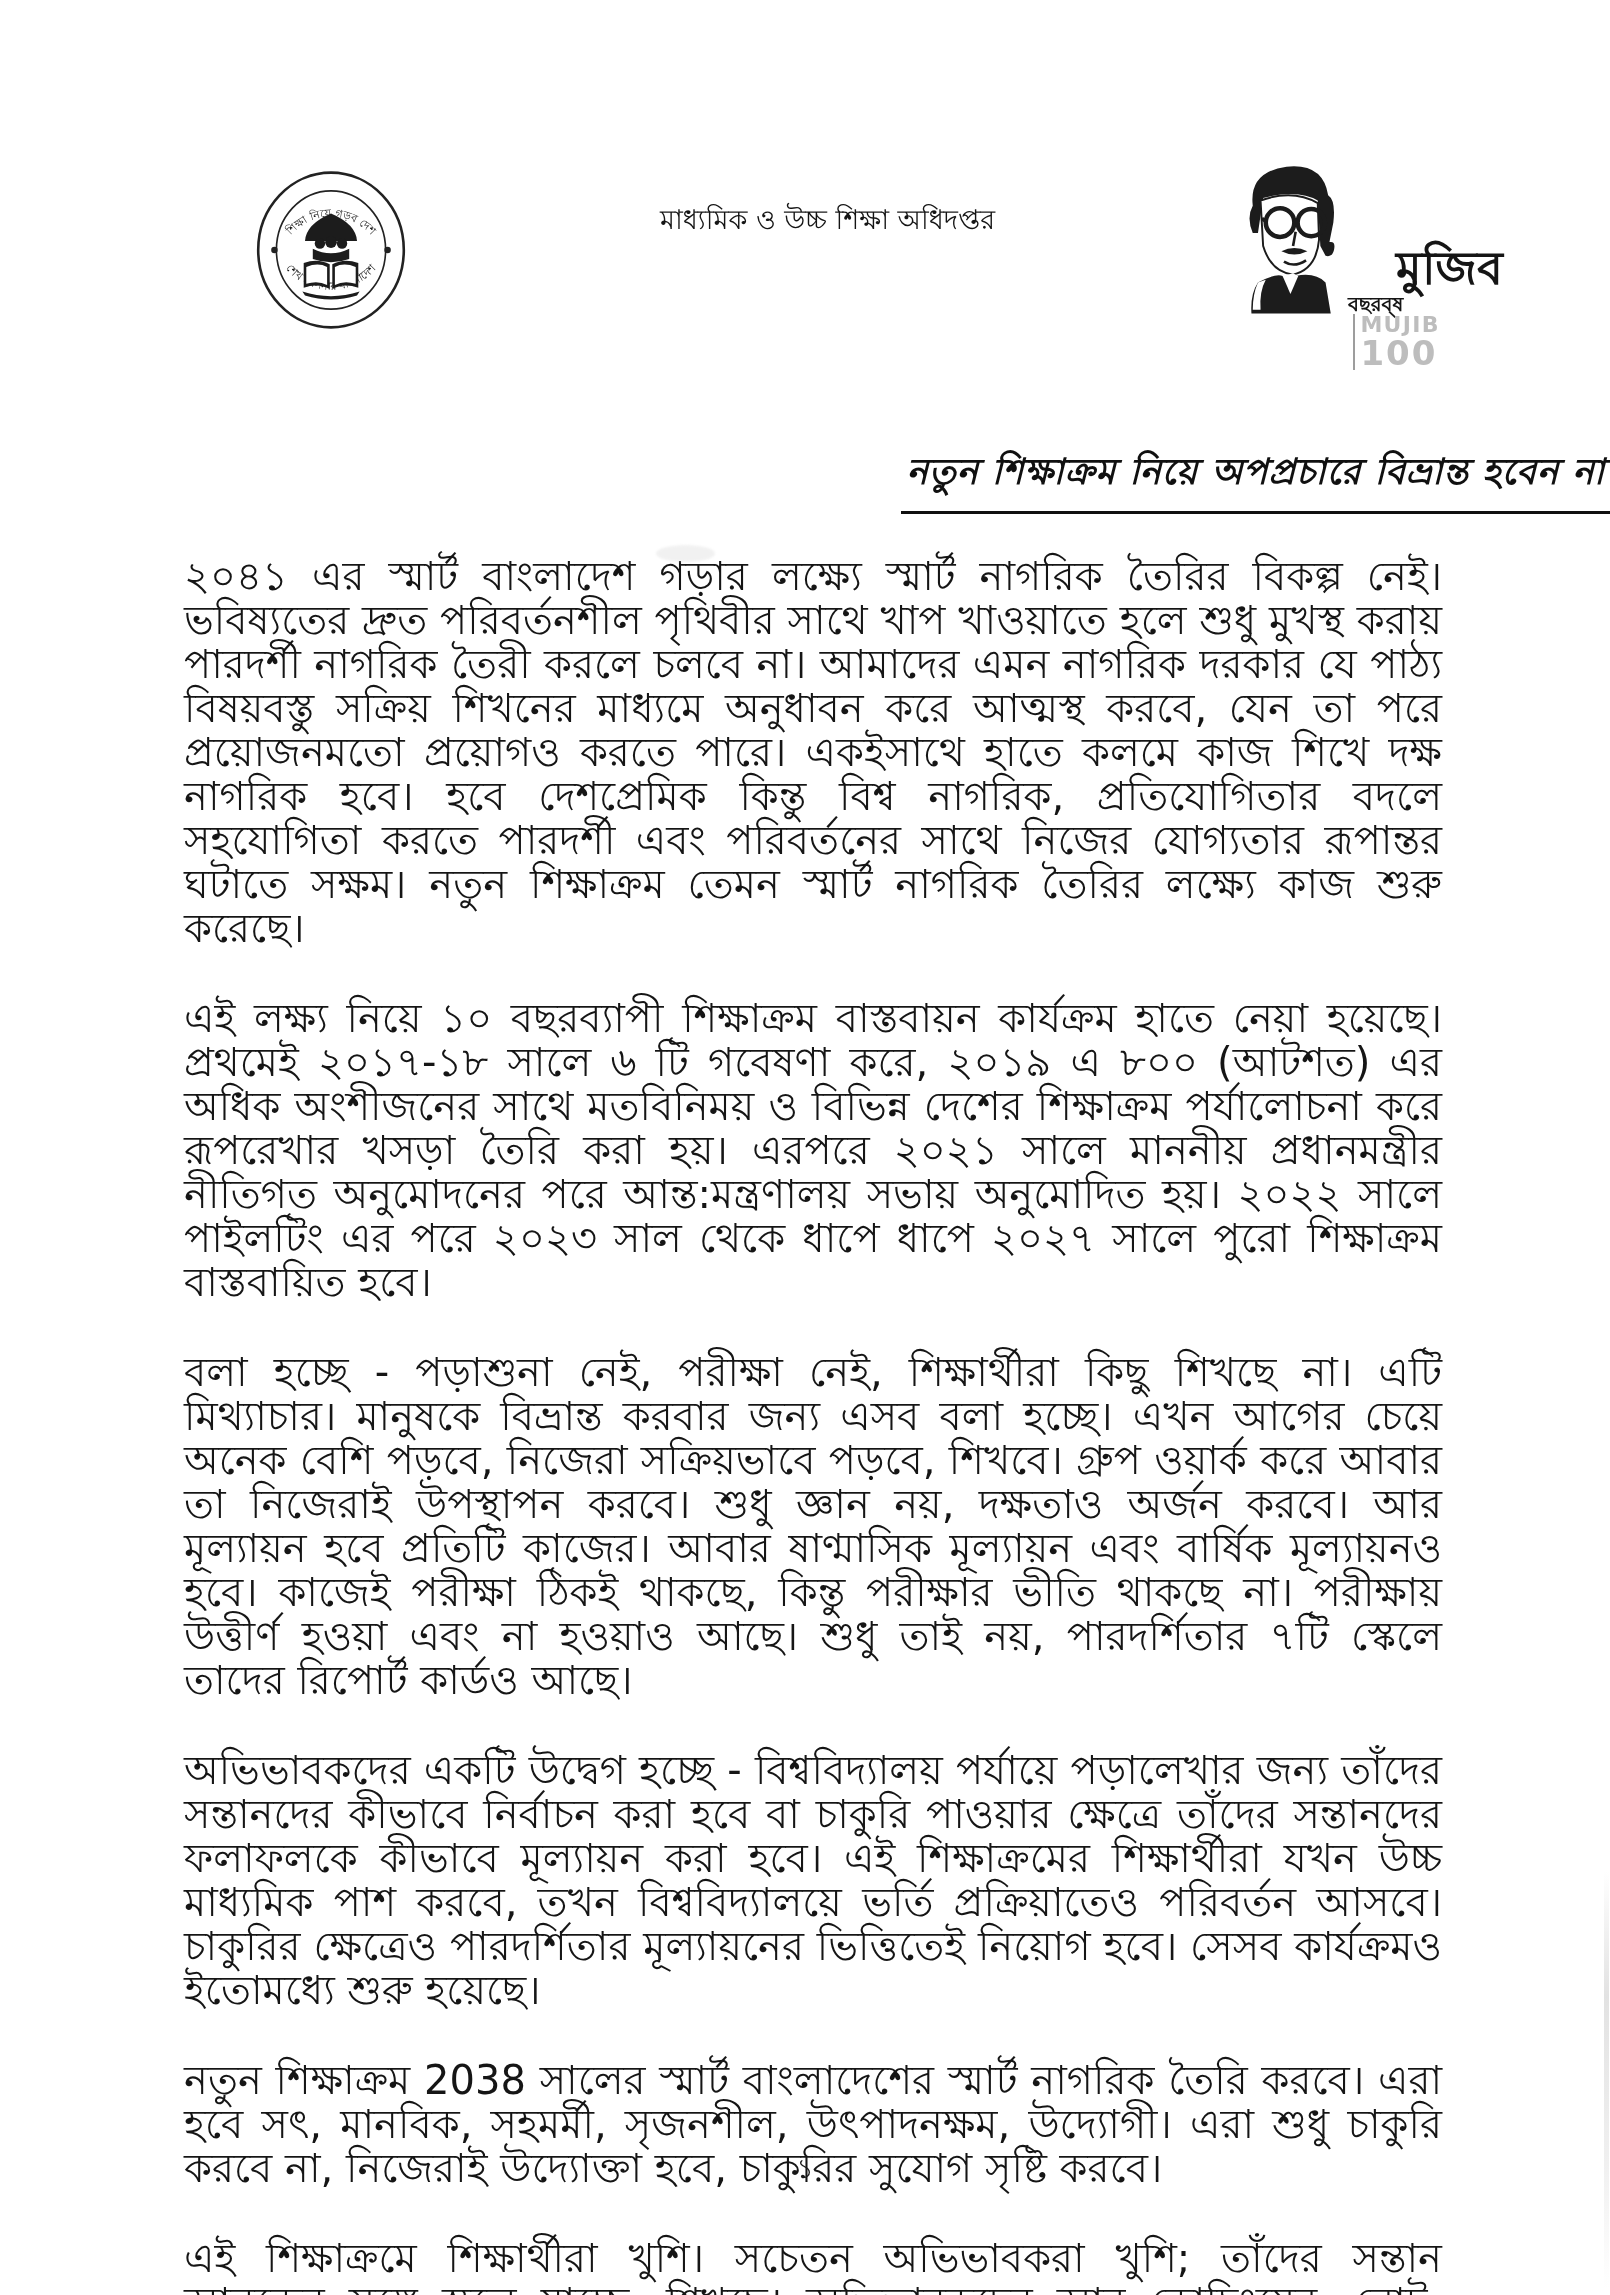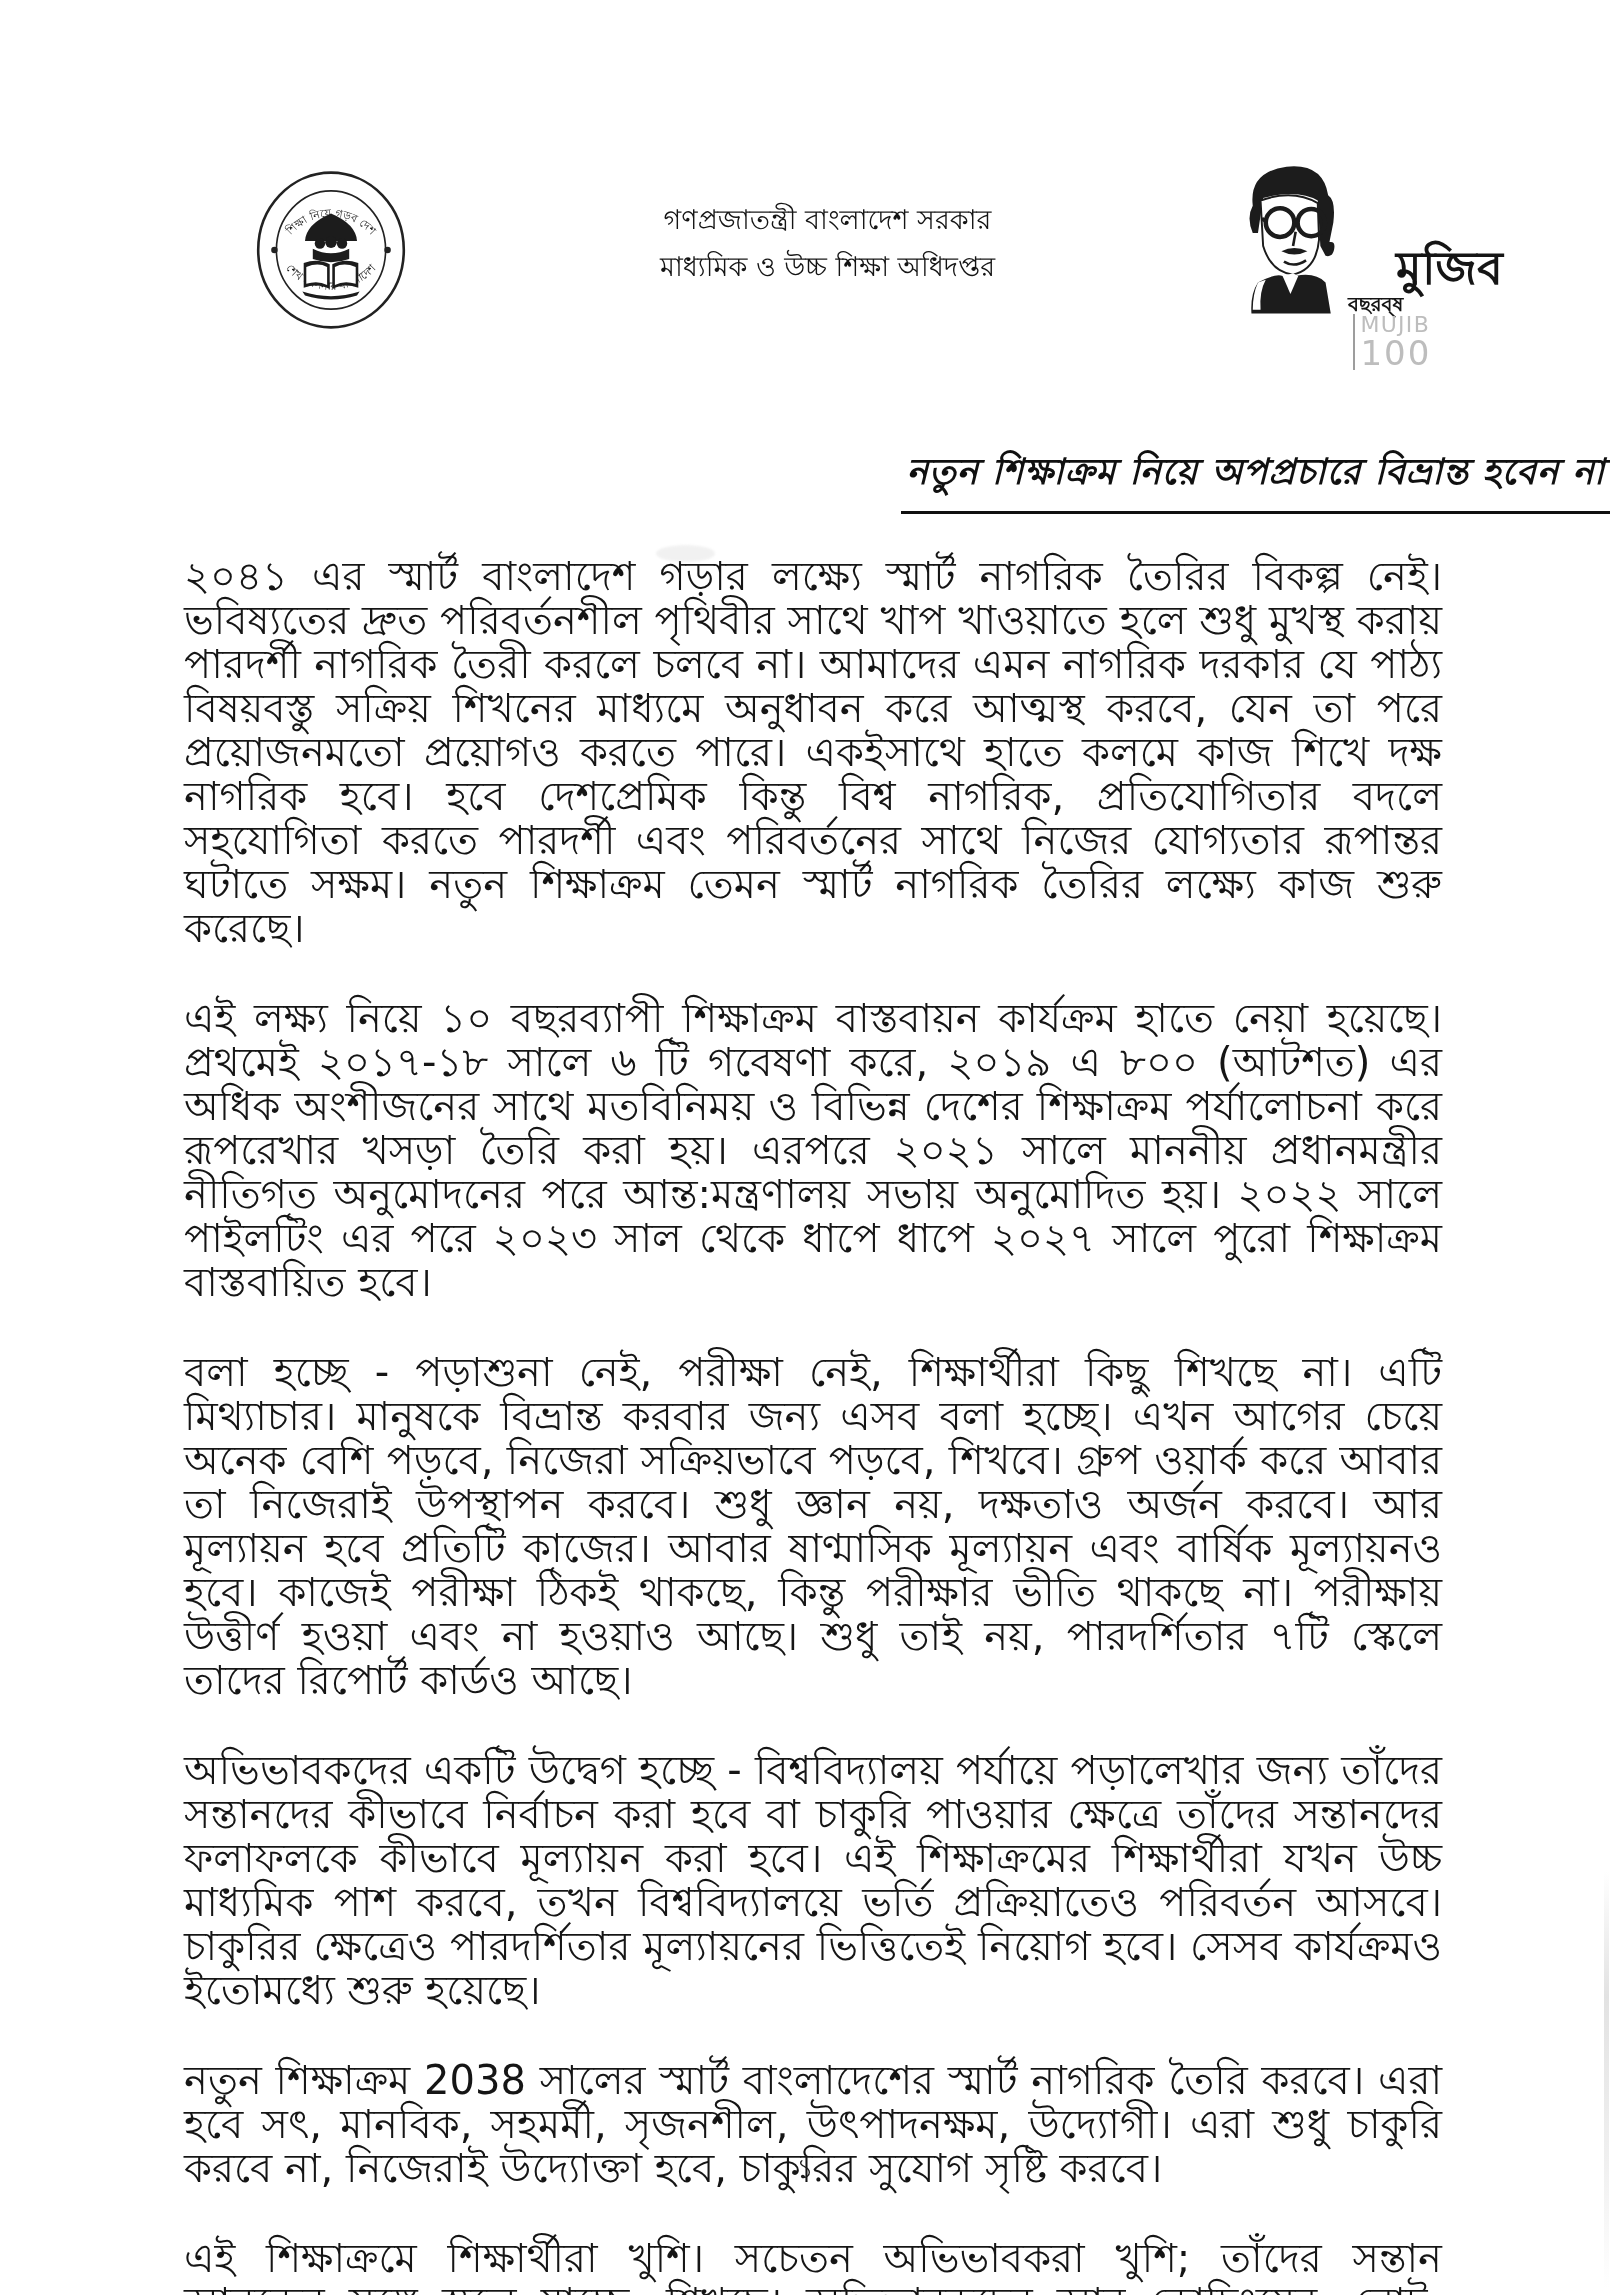--- a/index.html
+++ b/index.html
@@ -18,21 +18,21 @@
     position:absolute;left:469px;top:196px;width:717px;
     text-align:center;font-size:27px;line-height:47px;color:#141414;
   }
   .header-text .hl{display:block;}
   .mujib{position:absolute;left:1220px;top:155px;width:274px;height:182px;}
   .mujib-portrait{position:absolute;left:0;top:0;width:137px;height:169px;}
   .mujib-words{position:absolute;left:128px;top:90px;width:150px;line-height:1;}
   .mujib-bn{font-weight:bold;color:#151515;display:inline-block;vertical-align:top;}
   .mujib-bn .b1{display:block;font-size:46px;letter-spacing:0.7px;margin-left:48px;}
   .mujib-bn .b2{display:block;font-size:19.6px;margin-top:3.9px;}
-  .mujib-en{display:inline-block;vertical-align:top;color:#bdbdbd;font-weight:normal;margin-left:5.2px;border-left:2.6px solid #9d9d9d;padding-left:5.2px;}
+  .mujib-en{display:inline-block;vertical-align:top;color:#bdbdbd;font-weight:bold;margin-left:5.2px;border-left:2.6px solid #9d9d9d;padding-left:5.2px;}
   .mujib-en .e1{display:block;font-size:22px;letter-spacing:1.3px;}
   .mujib-en .e2{display:block;font-size:34px;letter-spacing:2px;}
   
   .title-wrap{position:absolute;left:0;top:444px;width:100%;text-align:right;font-style:italic;}
   .doc-title{
     display:inline-block;font-size:36px;font-weight:bold;color:#101010;
     border-bottom:3.9px solid #101010;padding:0 5.2px 6.5px 5.2px;letter-spacing:0.7px;
   }
   
   .content{
@@ -78,21 +78,20 @@
       <path class="ink" d="M92 124 Q120 138 148 124 L148 140 Q120 150 92 140 Z"></path>
       <path class="ink" d="M78 146 Q100 138 118 148 L118 186 Q100 176 78 184 Z"></path>
       <path class="ink" d="M162 146 Q140 138 122 148 L122 186 Q140 176 162 184 Z"></path>
       <path d="M82 152 Q100 145 114 152 L114 180 Q100 172 82 178 Z" fill="#fff"></path>
       <path d="M158 152 Q140 145 126 152 L126 180 Q140 172 158 178 Z" fill="#fff"></path>
       <path class="ink" d="M76 190 Q120 204 164 190 L160 196 Q120 208 80 196 Z"></path>
     </g>
   </svg>
 
   <div class="header-text">
-    <span class="hl">গণপ্রজাতন্ত্রী বাংলাদেশ সরকার</span>
     <span class="hl">মাধ্যমিক ও উচ্চ শিক্ষা অধিদপ্তর</span>
   </div>
 
   <div class="mujib">
     <svg class="mujib-portrait" viewBox="0 0 210 260">
 
       <path class="ink" d="M50 78 Q44 26 102 18 Q158 12 166 62 Q178 70 174 104 L168 134 Q178 132 175 146 Q172 158 162 155 L154 140 L150 70 Q120 52 66 66 L58 120 L50 120 Q40 96 50 78 Z"></path>
 
       <path d="M62 70 Q112 52 150 74 L152 130 Q148 176 112 184 Q78 180 66 140 Z" fill="#fff" stroke="#1c1c1c" stroke-width="3"></path>
 

